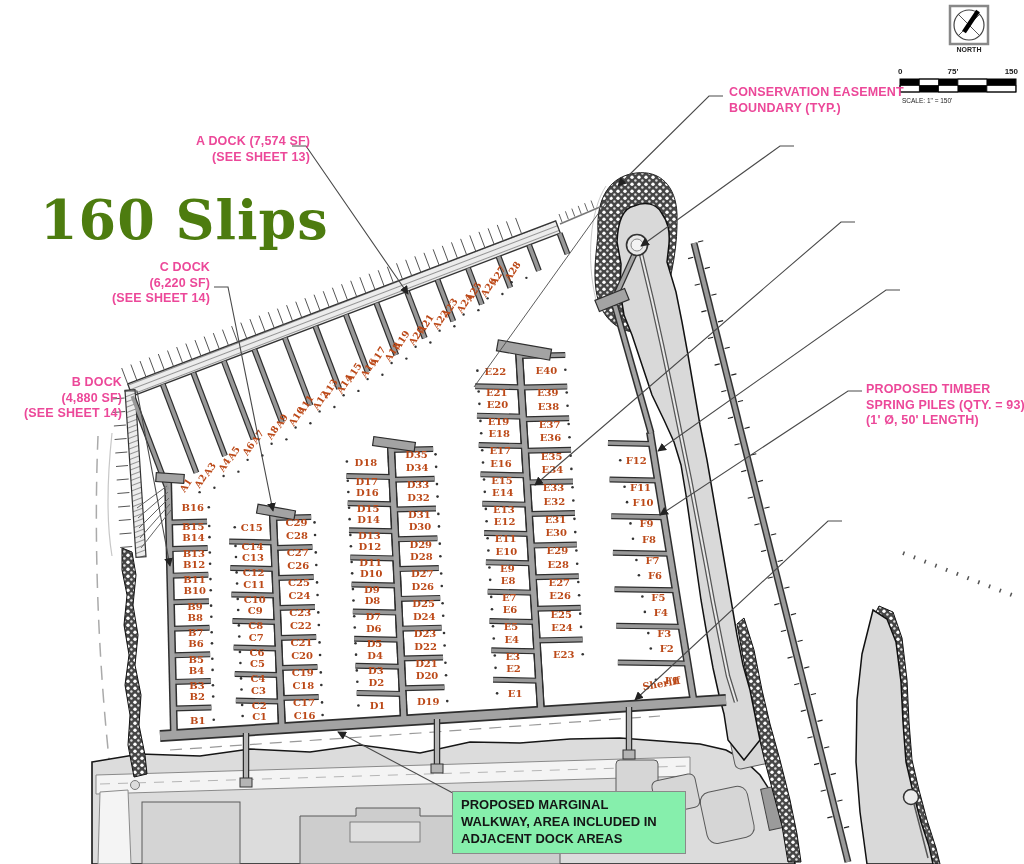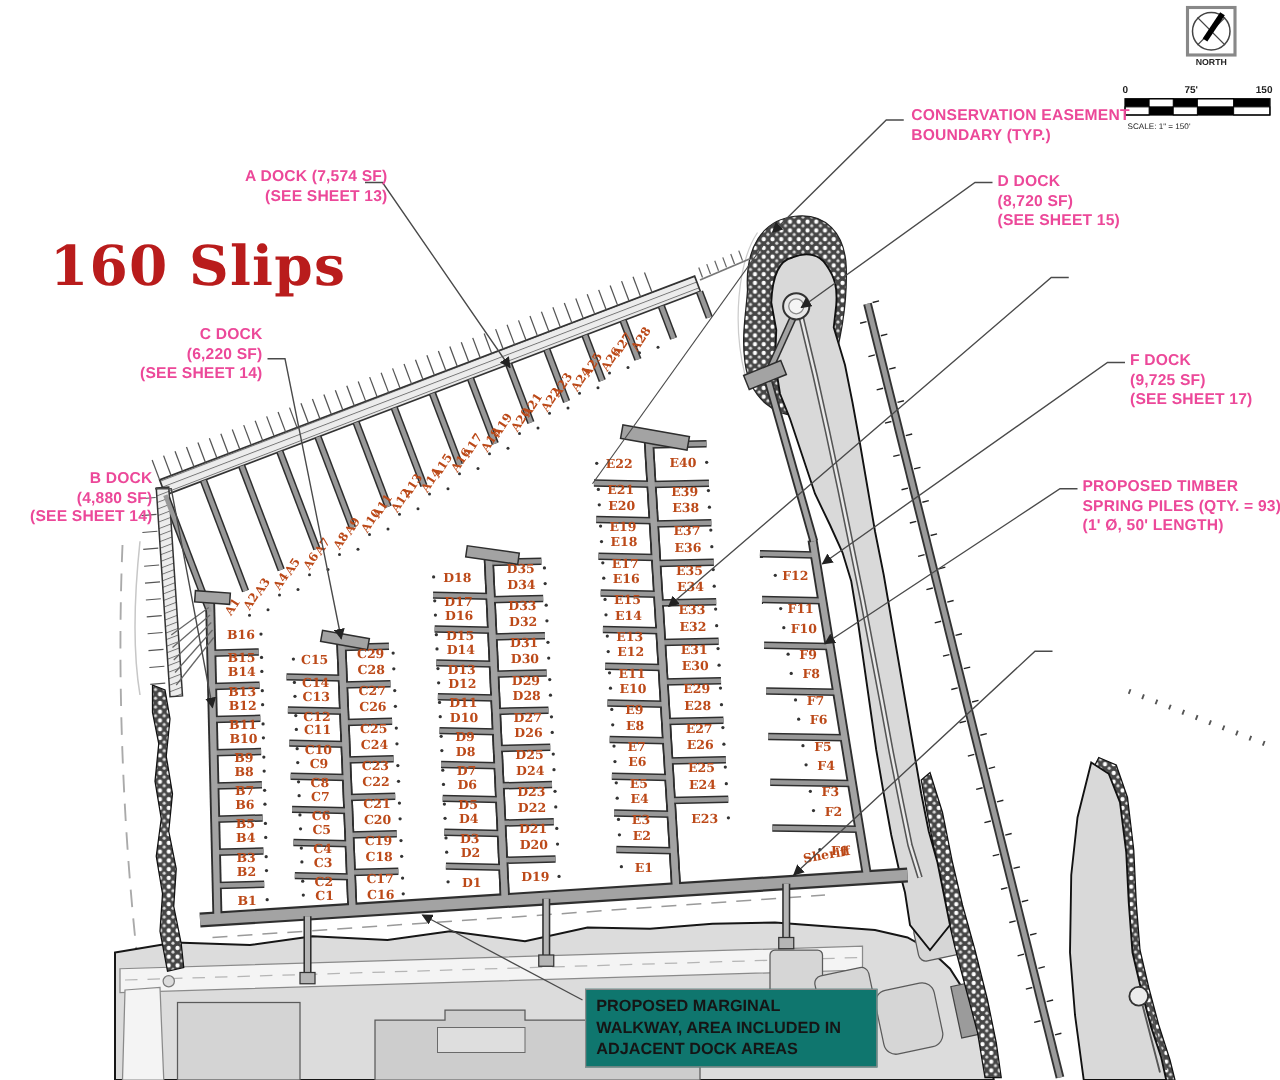--- a/index.html
+++ b/index.html
@@ -4,22 +4,22 @@
 <style>
   html,body{margin:0;padding:0;background:#fff;}
   #stage{position:relative;width:1024px;height:864px;background:#ffffff;overflow:hidden;
          font-family:"Liberation Sans",sans-serif;}
   #plan{position:absolute;left:0;top:0;}
   .callout{position:absolute;font:bold 12.5px "Liberation Sans",sans-serif;color:#ec4899;
            line-height:1.24;letter-spacing:.15px;white-space:nowrap;}
   .callout.right{text-align:right;}
   .callout .ln{display:block;}
   #title{position:absolute;left:40px;top:188px;font-family:"DejaVu Serif",serif;
-         font-weight:600;font-size:44px;color:#b91c1c;letter-spacing:1px;}
-  #marginal-box{position:absolute;left:468px;top:791px;width:216px;background:#0f766e;
+         font-weight:600;font-size:54px;color:#4d7c0f;letter-spacing:1px;}
+  #marginal-box{position:absolute;left:452px;top:791px;width:216px;background:#86efac;
                 border:1.5px solid #8a8a8a;padding:5px 8px;font:bold 13px "Liberation Sans",sans-serif;
                 color:#151515;line-height:1.3;}
   .slip{font:bold 10px "DejaVu Serif",serif;fill:#bc4918;}
   .slipA{font:bold 9.5px "DejaVu Serif",serif;fill:#bc4918;}
   .svgtxt{font:bold 8px "Liberation Sans",sans-serif;fill:#222;}
   .scalecap{font:6.5px "Liberation Sans",sans-serif;fill:#222;}
 </style>
 </head>
 <body>
 
@@ -825,30 +825,20 @@
 </div>
 <div class="callout right" style="left:-2px;top:375px;width:124px">
   <span class="ln">B DOCK</span>
   <span class="ln">(4,880 SF)</span>
   <span class="ln">(SEE SHEET 14)</span>
 </div>
 <div class="callout" style="left:729px;top:85px">
   <span class="ln">CONSERVATION EASEMENT</span>
   <span class="ln">BOUNDARY (TYP.)</span>
 </div>
-<div class="callout" style="left:798px;top:138px">
-  <span class="ln">D DOCK</span>
-  <span class="ln">(8,720 SF)</span>
-  <span class="ln">(SEE SHEET 15)</span>
-</div>
-<div class="callout" style="left:904px;top:281px">
-  <span class="ln">F DOCK</span>
-  <span class="ln">(9,725 SF)</span>
-  <span class="ln">(SEE SHEET 17)</span>
-</div>
 <div class="callout" style="left:866px;top:382px">
   <span class="ln">PROPOSED TIMBER</span>
   <span class="ln">SPRING PILES (QTY. = 93)</span>
   <span class="ln">(1' Ø, 50' LENGTH)</span>
 </div>
 <div id="marginal-box">
   <span class="ln">PROPOSED MARGINAL</span>
   <span class="ln">WALKWAY, AREA INCLUDED</span>
   <span class="ln">IN ADJACENT DOCK AREAS</span>
 </div>

